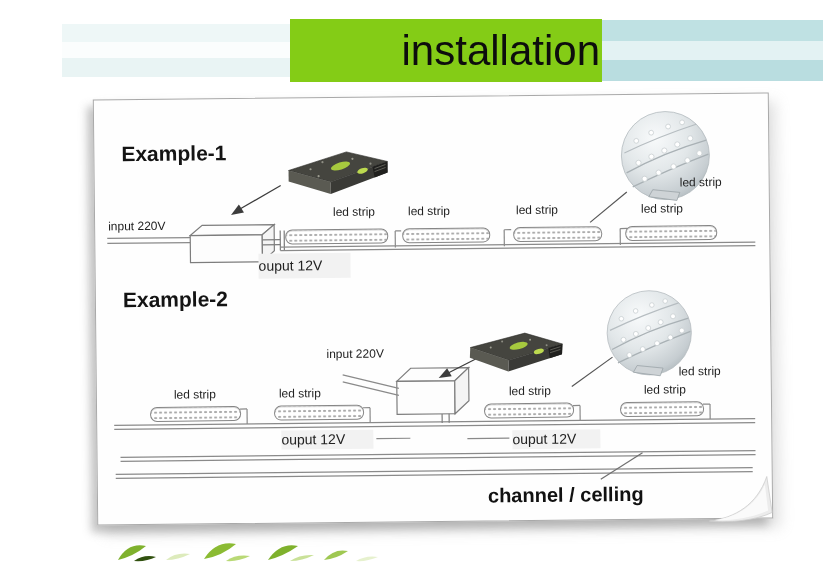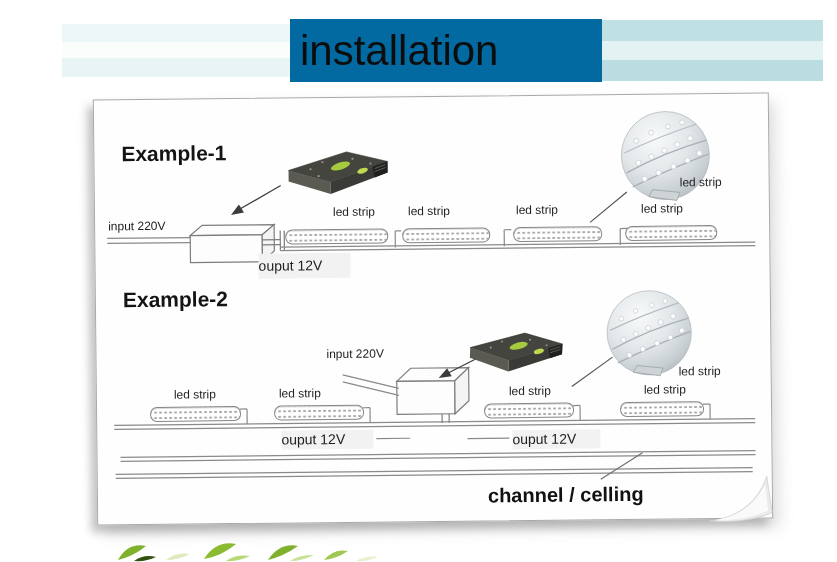--- a/index.html
+++ b/index.html
@@ -3,21 +3,21 @@
 <meta charset="utf-8">
 <style>
   html,body{margin:0;padding:0;background:#fff;}
   .canvas{position:relative;width:837px;height:562px;background:#fff;overflow:hidden;
           font-family:"Liberation Sans","DejaVu Sans",sans-serif;color:#1a1a1a;}
   .abs{position:absolute;}
 
   
   .hdr-stripe-left{left:62px;top:24px;width:229px;height:53px;
     background:linear-gradient(to bottom,#eef7f7 0 34%,#fbfdfd 34% 64%,#e9f4f4 64% 100%);}
-  .hdr-title-box{left:290px;top:19px;width:312px;height:63px;background:#0369a1;}
+  .hdr-title-box{left:290px;top:19px;width:312px;height:63px;background:#84cc16;text-align:right;}
   .hdr-title{left:10px;top:0;width:300px;height:63px;line-height:63px;
     font-size:42px;font-weight:400;color:#0d0d0d;white-space:nowrap;}
   .hdr-stripe-right{left:602px;top:20px;width:221px;height:61px;
     background:linear-gradient(to bottom,#bfe1e3 0 34%,#e3f2f3 34% 66%,#b9dde0 66% 100%);}
 
   
   .paper{left:95px;top:96px;width:674px;height:424px;background:#fefefe;
     border:1px solid #a9a9a9;transform:rotate(-0.6deg);
     box-shadow:-6px 7px 9px rgba(105,105,105,.38), 7px 9px 14px rgba(160,160,160,.30);}
 

